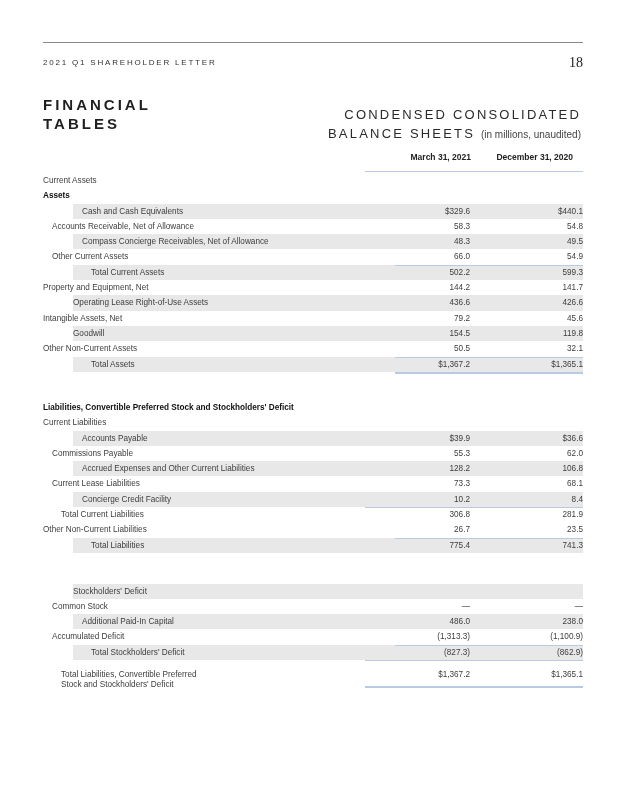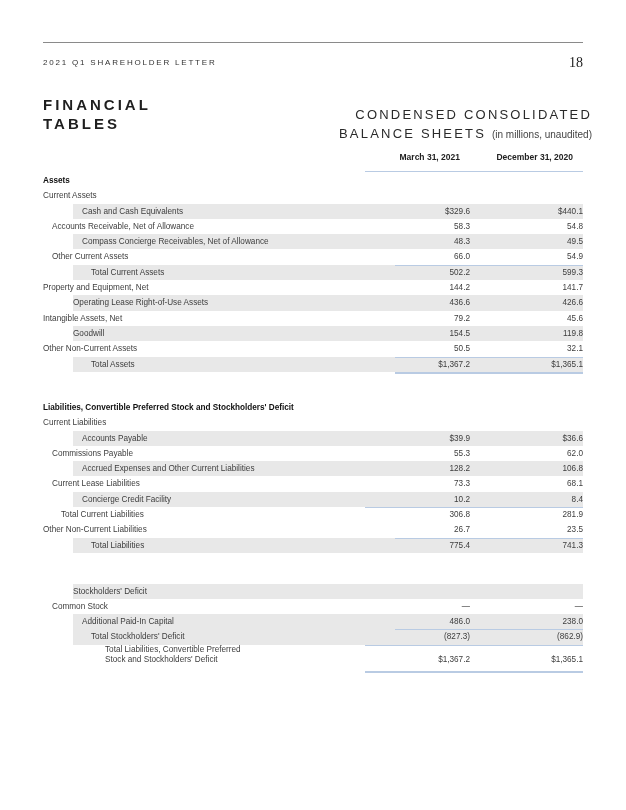--- a/index.html
+++ b/index.html
@@ -2,41 +2,41 @@
 <html><head>
 <meta charset="utf-8">
 <style>
   html, body { margin: 0; padding: 0; background: #ffffff; }
   body { width: 626px; height: 810px; position: relative; overflow: hidden;
          font-family: "Liberation Sans", "DejaVu Sans", sans-serif; color: #3a3a3a; }
   .top-rule { position: absolute; left: 43px; top: 42px; width: 540px; height: 1px; background: #8a8a8a; }
   .letter-title { position: absolute; left: 43px; top: 58px; font-size: 8px; letter-spacing: 1.8px; color: #333; }
   .page-num { position: absolute; right: 43px; top: 55px; font-family: "Liberation Serif", "DejaVu Serif", serif; font-size: 14px; color: #222; }
   .section-title { position: absolute; left: 43px; top: 95px; font-size: 15px; letter-spacing: 3px; line-height: 19px; color: #1f1f1f; font-weight: 600; }
-  .sheet-title { position: absolute; right: 34px; top: 105px; text-align: right; font-size: 13px; letter-spacing: 2.2px; line-height: 19px; color: #2a2a2a; }
+  .sheet-title { position: absolute; right: 45px; top: 105px; text-align: right; font-size: 13px; letter-spacing: 2.2px; line-height: 19px; color: #2a2a2a; }
   .sheet-title .sub { font-size: 10px; letter-spacing: 0; color: #444; margin-top: 8px; }
   .col-headers { position: absolute; top: 152px; left: 365px; width: 218px; font-size: 8.5px; font-weight: bold; color: #222; }
   .col-headers span { position: absolute; top: 0; white-space: nowrap; }
-  .col-h1 { right: 123px; margin-left: 33px; }
+  .col-h1 { right: 112px; margin-left: 33px; }
   .col-h2 { right: 10px; }
   .head-rule { position: absolute; top: 171px; left: 365px; width: 218px; height: 1px; background: #b9cbe3; }
 
   .table { position: absolute; left: 43px; width: 540px; }
   .row { position: relative; height: 15.3px; font-size: 8.2px; line-height: 15.3px; color: #3d3d3d; }
   .row.shade { background: #e8e8e8; margin-left: 30px; }
   .row .lbl { position: absolute; left: 0; white-space: nowrap; }
   .row.ind1 .lbl { left: 9px; }
   .row.ind2 .lbl { left: 18px; }
   .row .v1 { position: absolute; right: 113px; }
   .row .v2 { position: absolute; right: 0; }
   .row.heading { font-weight: bold; color: #111; }
   .row.topline::before { content: ""; position: absolute; left: 322px; right: 0; top: 0; height: 1px; background: #b9cbe3; }
   .row.botline::after { content: ""; position: absolute; left: 322px; right: 0; bottom: -2px; height: 2px; background: #b9cbe3; }
   .row.tall { height: 26px; line-height: 10px; }
-  .row.tall .lbl { top: 0; margin-left: 44px; }
+  .row.tall .lbl { top: 10px; }
   .row.tall .v1, .row.tall .v2 { top: 10px; }
   .spacer { height: 15.3px; }
 </style>
 </head>
 <body>
 
 <div class="top-rule"></div>
 <div class="letter-title">2021 Q1 SHAREHOLDER LETTER</div>
 <div class="page-num">18</div>
 
@@ -50,25 +50,25 @@
   <div><span>BALANCE SHEETS</span> <span class="sub">(in millions, unaudited)</span></div>
 </div>
 
 <div class="col-headers">
   <span class="col-h1">March 31, 2021</span>
   <span class="col-h2">December 31, 2020</span>
 </div>
 <div class="head-rule"></div>
 
 <div class="table" style="top:173px;">
+  <div class="row">
+      <span class="lbl">Current Assets</span>
+    </div>
   <div class="row heading">
       <span class="lbl">Assets</span>
-    </div>
-  <div class="row">
-      <span class="lbl">Current Assets</span>
     </div>
   <div class="row shade ind1">
       <span class="lbl">Cash and Cash Equivalents</span>
       <span class="v1">$329.6</span>
       <span class="v2">$440.1</span>
     </div>
   <div class="row ind1">
       <span class="lbl">Accounts Receivable, Net of Allowance</span>
       <span class="v1">58.3</span>
       <span class="v2">54.8</span>
@@ -174,20 +174,25 @@
     </div>
   <div class="row ind1">
       <span class="lbl">Common Stock</span>
       <span class="v1">—</span>
       <span class="v2">—</span>
     </div>
   <div class="row shade ind1">
       <span class="lbl">Additional Paid-In Capital</span>
       <span class="v1">486.0</span>
       <span class="v2">238.0</span>
+    </div>
+  <div class="row ind1">
+      <span class="lbl">Accumulated Deficit</span>
+      <span class="v1">(1,313.3)</span>
+      <span class="v2">(1,100.9)</span>
     </div>
   <div class="row shade ind2 topline">
       <span class="lbl">Total Stockholders' Deficit</span>
       <span class="v1">(827.3)</span>
       <span class="v2">(862.9)</span>
     </div>
   <div class="row tall ind2 topline botline">
     <span class="lbl"><span>Total Liabilities, Convertible Preferred</span><br><span>Stock and Stockholders' Deficit</span></span>
     <span class="v1">$1,367.2</span>
       <span class="v2">$1,365.1</span>

